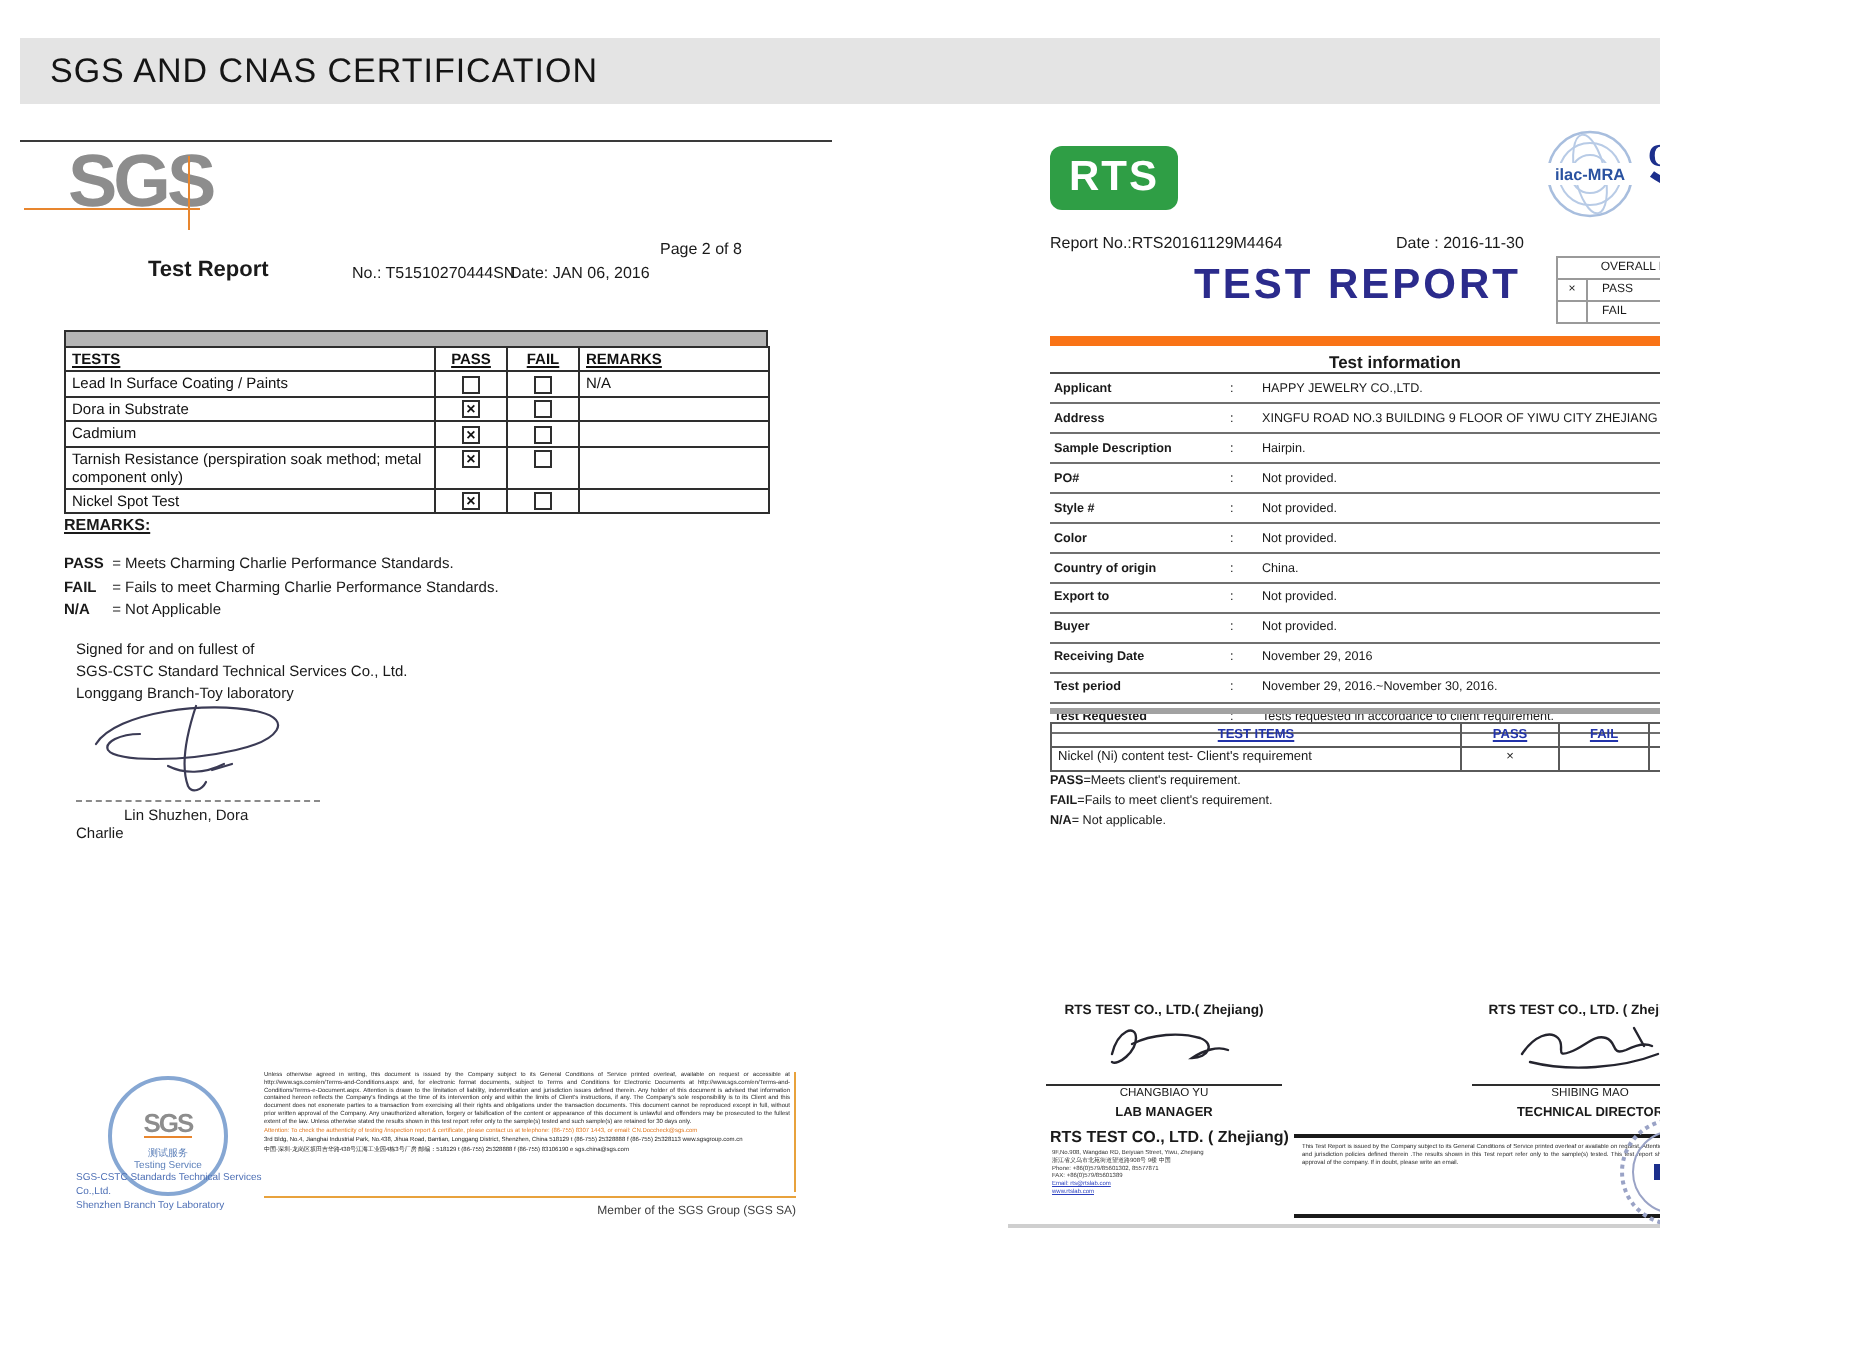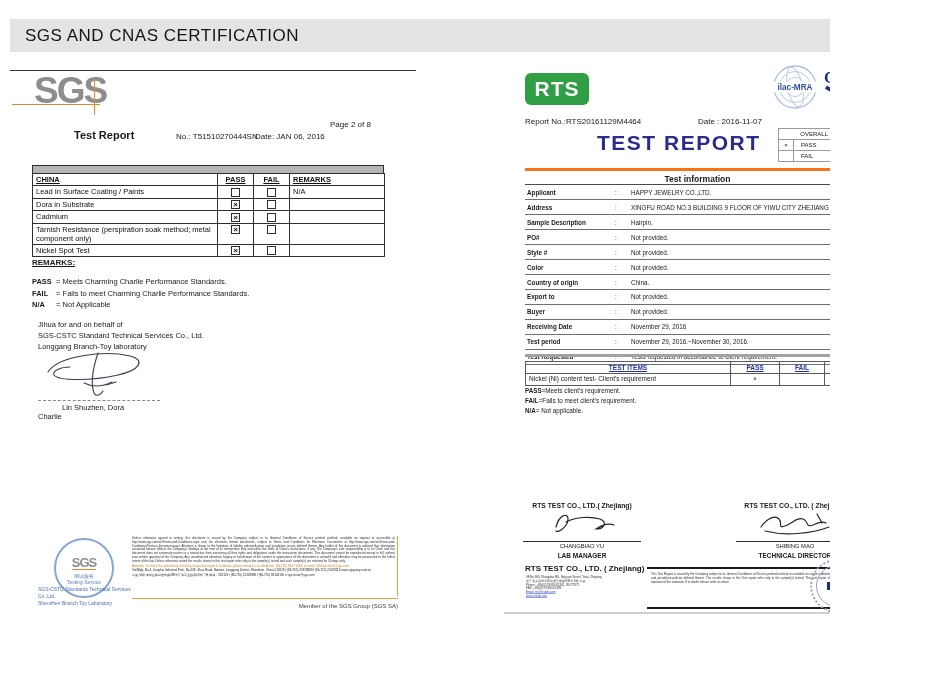--- a/index.html
+++ b/index.html
@@ -78,21 +78,21 @@
   .rts-date{left:196px;top:55px;font-size:8px;}
   .rts-title{left:95px;top:69px;font-size:21px;font-weight:bold;color:#2b2b8c;letter-spacing:1.5px;}
 
   .rating{left:276px;top:66px;width:96px;border:1px solid #9a9a9a;font-size:6px;box-sizing:border-box;background:#fff;}
   .rating-h{height:10px;border-bottom:1px solid #9a9a9a;display:flex;align-items:center;justify-content:center;}
   .rt-row{display:flex;height:10px;align-items:center;border-bottom:1px solid #9a9a9a;}
   .rt-row:last-child{border-bottom:none;}
   .rt-mark{width:14px;align-self:stretch;border-right:1px solid #9a9a9a;display:flex;align-items:center;justify-content:center;}
   .rt-label{padding-left:7px;}
 
-  .info{left:23px;top:106px;width:345px;border-top:3px solid #f97316;}
+  .info{left:23px;top:106px;width:345px;border-top:5px solid #f97316;}
   .info-h{height:14px;border-bottom:1px solid #4a4a4a;text-align:center;font-weight:bold;
           font-size:8.5px;padding-top:3px;box-sizing:border-box;}
   .inf-row{display:flex;border-bottom:1px solid #6f6f6f;padding:3.6px 0 3.4px;font-size:6.3px;}
   .inf-label{width:88px;font-weight:bold;padding-left:2px;}
   .inf-colon{width:16px;}
   .inf-value{flex:1;}
   .info-bot{left:23px;top:292px;width:345px;height:3px;background:#a2a2a2;}
 
   .items{left:23px;top:299px;width:345px;border-collapse:collapse;display:table;table-layout:fixed;font-size:6.5px;}
   .items .td{border:1px solid #5a5a5a;padding:1.5px 3px;}
@@ -140,21 +140,21 @@
 
     <div class="abs tr-title">Test Report</div>
     <div class="abs tr-no">No.: T51510270444SN</div>
     <div class="abs tr-date">Date: JAN 06, 2016</div>
     <div class="abs tr-page">Page 2 of 8</div>
 
     <div class="abs sgs-tablewrap">
       <div class="grayband"></div>
       <div class="stable">
         <div class="trow thead">
-          <div class="td c-test">CHINA</div>
+          <div class="td c-test">TESTS</div>
           <div class="td c-mark">PASS</div>
           <div class="td c-mark">FAIL</div>
           <div class="td c-rem">REMARKS</div>
         </div>
         <div class="tbody">
             <div class="trow">
               <div class="td c-test">Lead In Surface Coating / Paints</div>
               <div class="td c-mark"><span class="cb"></span></div>
               <div class="td c-mark"><span class="cb"></span></div>
               <div class="td c-rem">N/A</div>
@@ -187,21 +187,21 @@
       </div>
     </div>
 
     <div class="abs sgs-remarks-h">REMARKS:</div>
     <div class="abs sgs-legend">
         <div class="lg-line"><b class="lg-term">PASS</b> = Meets Charming Charlie Performance Standards.</div>
         <div class="lg-line"><b class="lg-term">FAIL</b> = Fails to meet Charming Charlie Performance Standards.</div>
         <div class="lg-line"><b class="lg-term">N/A</b> = Not Applicable</div>
       </div>
     <div class="abs sgs-signed">
-        <div>Jihua for and on behalf of</div>
+        <div>Signed for and on fullest of</div>
         <div>SGS-CSTC Standard Technical Services Co., Ltd.</div>
         <div>Longgang Branch-Toy laboratory</div>
       </div>
 
     <svg class="abs sgs-sig" width="120" height="52" viewBox="0 0 120 52">
       <g fill="none" stroke="#3b3b55" stroke-width="1.1" stroke-linecap="round">
         <path d="M8,24 C18,8 64,2 90,8 C106,12 100,22 78,27 C52,33 18,33 14,27 C12,23 20,19 30,19"></path>
         <path d="M58,5 C54,17 50,34 54,45 C56,49 61,47 63,43"></path>
         <path d="M44,35 C52,39 62,39 72,34"></path>
         <path d="M66,37 l10,-3"></path>
@@ -247,21 +247,21 @@
 
     <svg class="abs cnas" width="56" height="36" viewBox="0 0 56 36">
       <text x="2" y="17" font-size="16" font-weight="bold" fill="#1c2f8c" font-family="Liberation Serif, serif">CNAS</text>
       <path d="M4,21 C18,31 40,31 54,13" fill="none" stroke="#1c2f8c" stroke-width="3.5"></path>
       <path d="M54,13 C51,22 44,27 35,29" fill="none" stroke="#1c2f8c" stroke-width="1.8"></path>
     </svg>
     <div class="abs cnas-code">CNAS L5820</div>
     <div class="abs rts-page">Page 1 of 3</div>
 
     <div class="abs rts-no">Report No.:RTS20161129M4464</div>
-    <div class="abs rts-date">Date : 2016-11-07</div>
+    <div class="abs rts-date">Date : 2016-11-30</div>
     <div class="abs rts-title">TEST REPORT</div>
 
     <div class="abs rating">
       <div class="rating-h">OVERALL RATING</div>
       <div class="rt-row">
         <div class="rt-mark">×</div>
         <div class="rt-label">PASS</div>
       </div>
       <div class="rt-row">
         <div class="rt-mark"></div>

